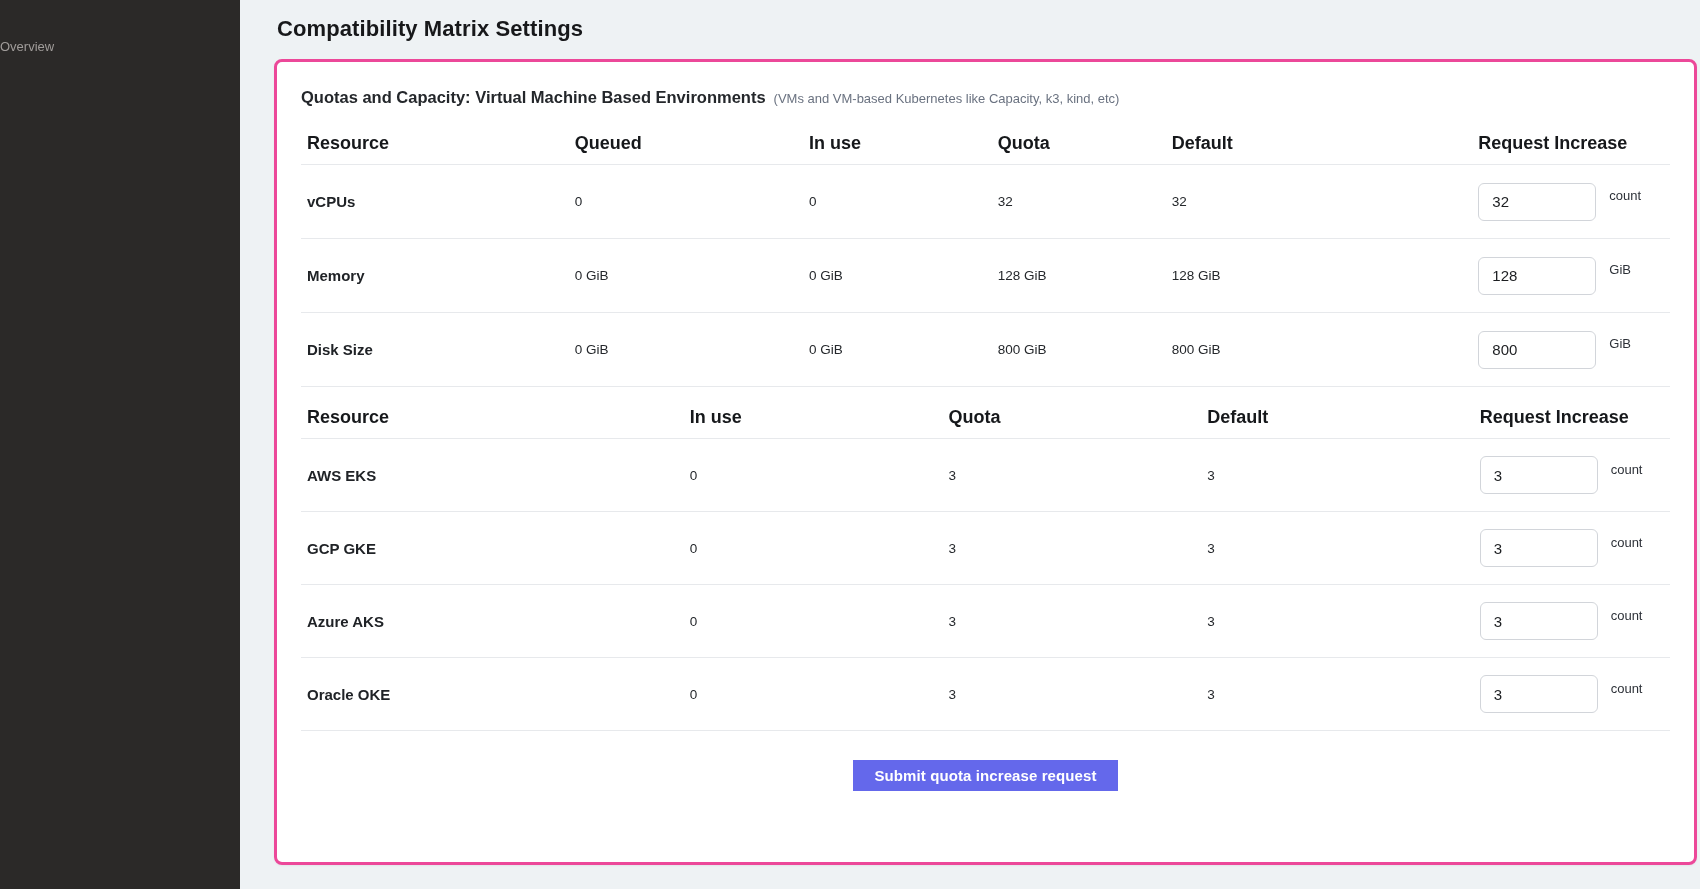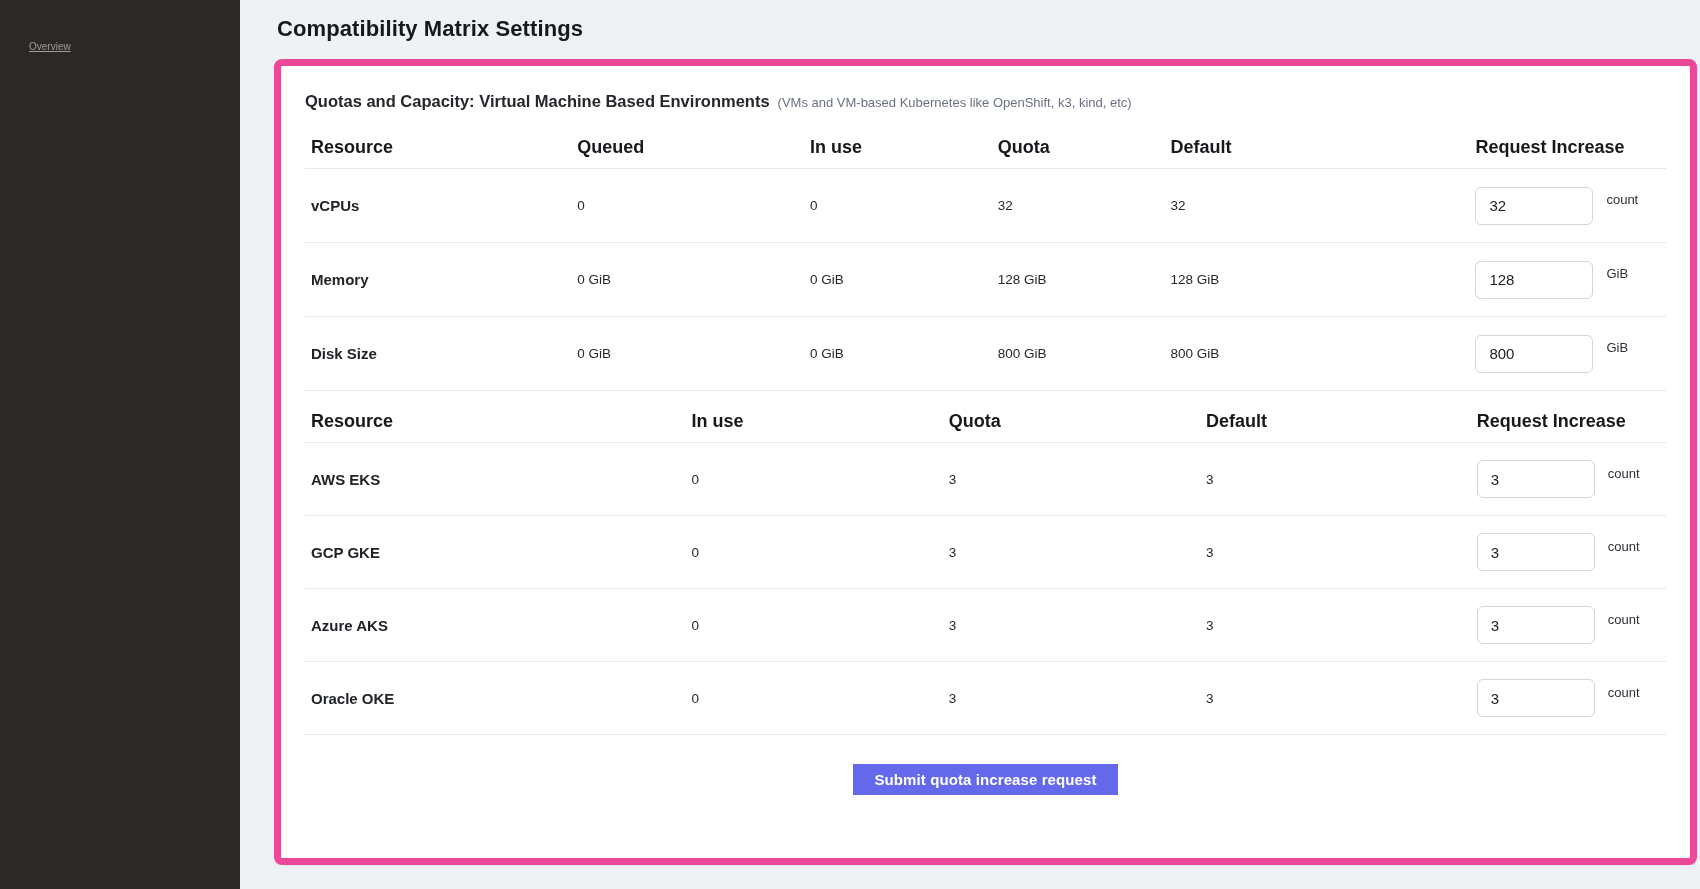--- a/index.html
+++ b/index.html
@@ -12,38 +12,38 @@
   }
   .app { display: flex; width: 1700px; height: 889px; }
 
   
   .sidebar {
     flex: 0 0 240px; background: #2b2928; height: 100%;
     padding-top: 24px;
   }
   .nav-item {
     position: relative; height: 45px; line-height: 45px;
-    padding-left: 29px; font-size: 10px; color: #a09c9a;
-    cursor: pointer; user-select: none; text-decoration: underline;
+    font-size: 13px; color: #a09c9a;
+    cursor: pointer; user-select: none;
   }
   .nav-item.active { background: #494645; color: #ffffff; }
   .nav-item .marker {
     position: absolute; left: 0; top: 0; bottom: 0; width: 5px;
     background: #f04250;
   }
 
   
   .main { flex: 1; padding: 16px 17px 0 20px; margin-left: 14px; }
   .page-title {
     margin: 0 0 0 3px; font-size: 22px; line-height: 26px;
     font-weight: 700; color: #17181a; letter-spacing: .1px;
   }
   .card {
     margin-top: 17px; width: 1423px; height: 806px;
-    background: #ffffff; border: 7px solid #ec4899; border-radius: 8px;
+    background: #ffffff; border: 3px solid #ec4899; border-radius: 8px;
     box-shadow: 0 1px 2px rgba(16,24,40,.05);
     padding: 26px 24px 16px 24px;
   }
   .sec-head { display: flex; align-items: baseline; }
   .sec-title { margin: 0; font-size: 16.5px; font-weight: 700; color: #24272b; }
   .sec-sub { margin-left: 8px; font-size: 13px; color: #6a7280; }
 
   
   .t1-row { display: grid; grid-template-columns: 20% 17.1% 13.8% 12.7% 22.4% 1fr; align-items: center; }
   .t2-row { display: grid; grid-template-columns: 28.4% 18.9% 18.9% 19.9% 1fr; align-items: center; }
@@ -97,21 +97,21 @@
     </nav>
   </aside>
 
   <main class="main">
     <h1 class="page-title">Compatibility Matrix Settings</h1>
 
     <section class="card">
 
       <div class="sec-head">
         <h2 class="sec-title">Quotas and Capacity: Virtual Machine Based Environments</h2>
-        <span class="sec-sub">(VMs and VM-based Kubernetes like OpenShift, k3, kind, etc)</span>
+        <span class="sec-sub">(VMs and VM-based Kubernetes like Capacity, k3, kind, etc)</span>
       </div>
 
       <div class="t1">
         <div class="thead t1-row">
           <div class="cell-first">Resource</div>
           <div>Queued</div>
           <div>In use</div>
           <div>Quota</div>
           <div>Default</div>
           <div>Request Increase</div>

